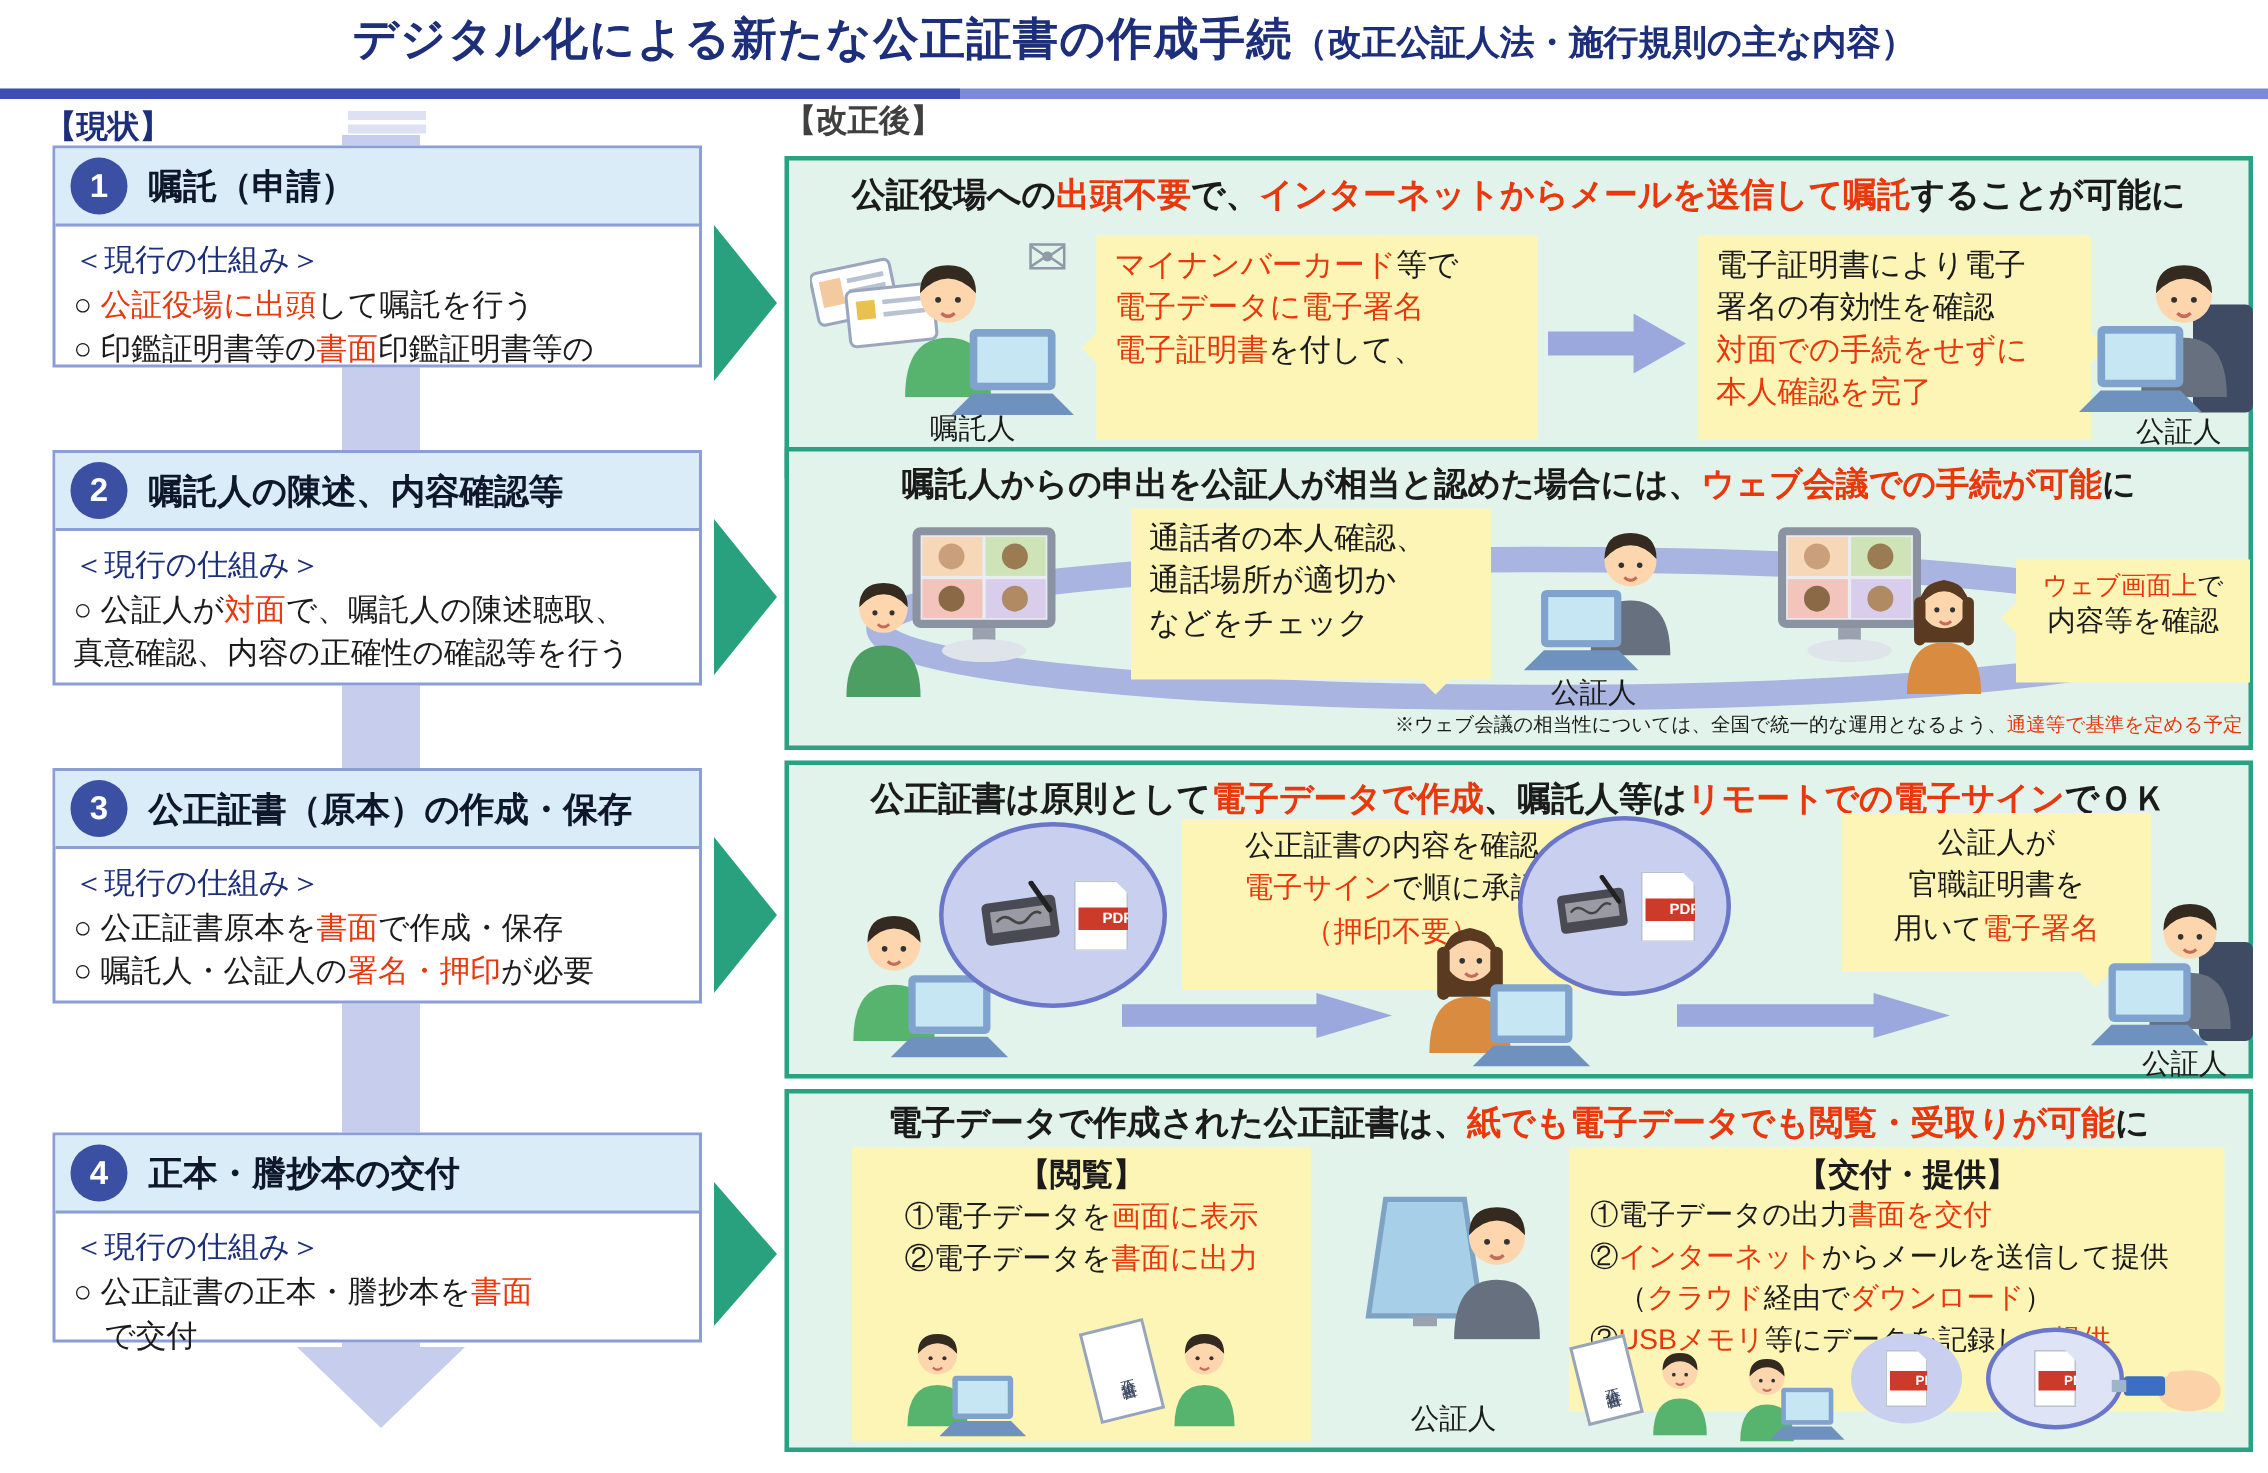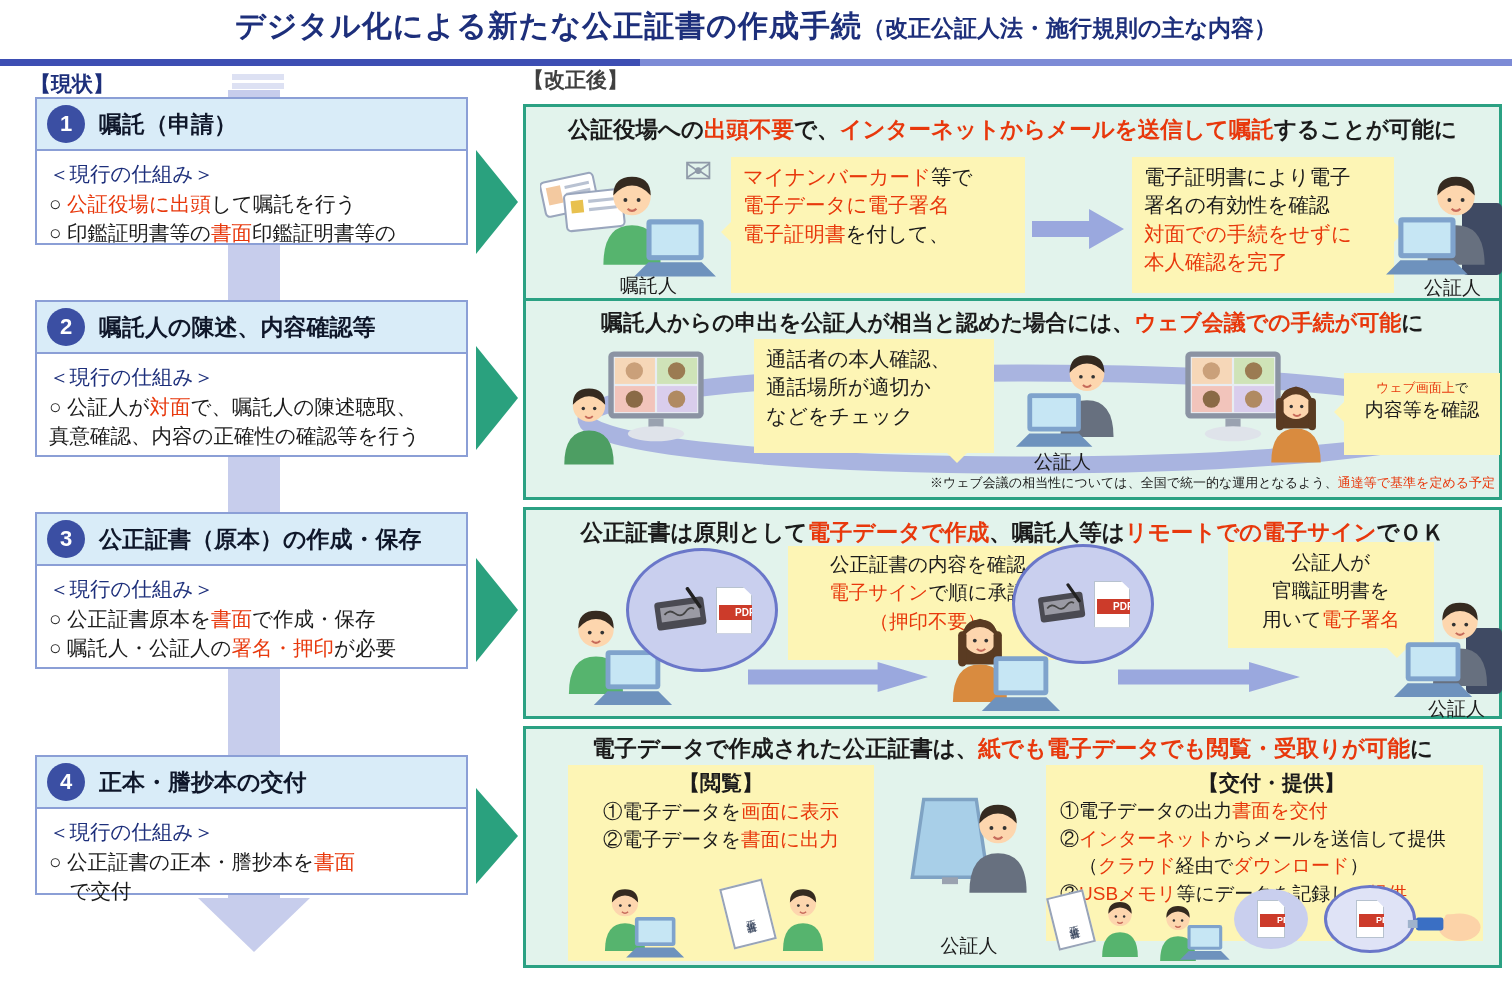--- a/index.html
+++ b/index.html
@@ -304,21 +304,21 @@
 
     <svg class="piece" style="left:655px;top:50px" width="104" height="94">
         <use href="#i-monitor"></use>
       </svg>
     <svg class="piece" style="left:732px;top:70px;color:#d98b3f" width="76" height="92">
         <use href="#i-person-f"></use>
       </svg>
 
     <div class="bubble" style="left:818px;top:72px;width:156px;height:82px;text-align:center">
       <div class="tail tail-left" style="top:28px"></div>
-      <div class="line" style="font-size:13px"><span class="c-r">ウェブ画面上</span><span class="c-k">で</span></div>
+      <div class="line" style="font-size:17px"><span class="c-r">ウェブ画面上</span><span class="c-k">で</span></div>
       <div class="line" style="font-size:19px"><span class="c-k">内容等を確認</span></div>
     </div>
 
     <div class="footnote"><span class="c-k">※ウェブ会議の相当性については、全国で統一的な運用となるよう、</span><span class="c-r">通達等で基準を定める予定</span></div>
   </div>
 
   <div class="panel" style="top:507px;height:212px">
     <div class="headline"><span class="c-k">公正証書は原則として</span><span class="c-r">電子データで作成</span><span class="c-k">、嘱託人等は</span><span class="c-r">リモートでの電子サイン</span><span class="c-k">でＯＫ</span></div>
 
     <svg class="piece" style="left:28px;top:84px;color:#56b46e" width="84" height="100">

